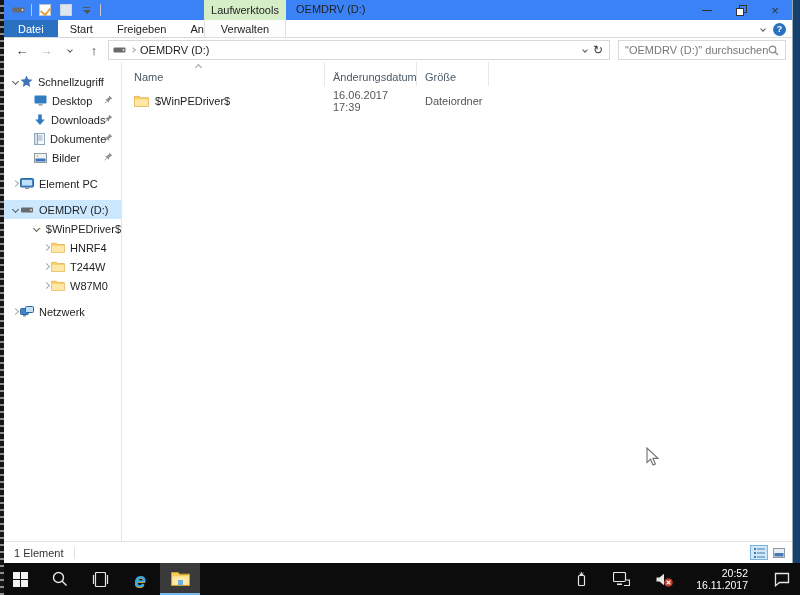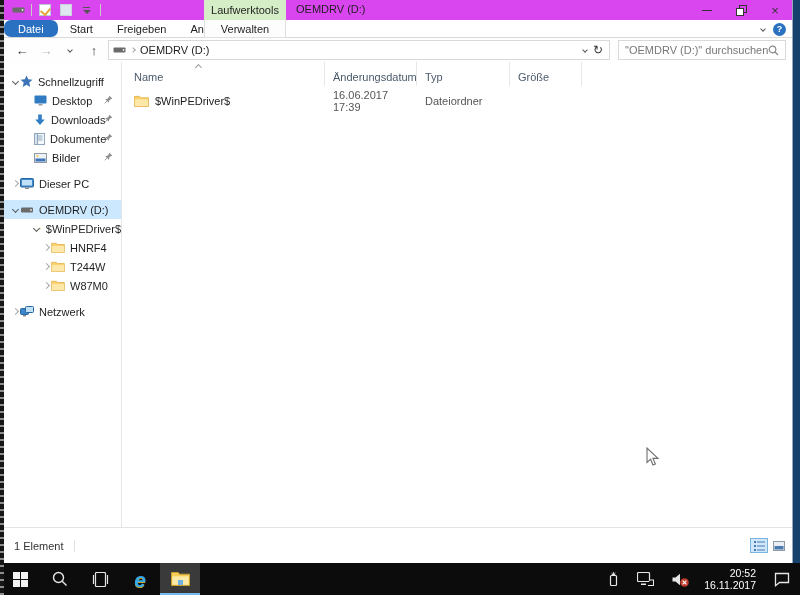--- a/index.html
+++ b/index.html
@@ -9,21 +9,21 @@
 
   
   .left-edge { position:absolute; left:0; top:0; width:4px; height:595px;
     background:repeating-linear-gradient(180deg,#161616 0 5px,#8d8d8d 5px 7px); z-index:50; }
 
   
   .window { position:absolute; left:4px; top:0; width:789px; height:563px;
             background:#fff; border-right:1px solid #9aa7b5; }
 
   
-  .titlebar { position:relative; height:20px; background:#d946ef; display:flex; align-items:center;text-decoration:underline; }
+  .titlebar { position:relative; height:20px; background:#3b82f6; display:flex; align-items:center;text-decoration:underline; }
   .qat { display:flex; align-items:center; gap:5px; padding-left:6px; }
   .qat-sep { width:1px; height:12px; background:#c9c9c9; }
   .qat-btn { display:flex; align-items:center; justify-content:center; width:16px; height:14px; }
   .check-icon { width:12px; height:12px; border:1px solid #b9c6d4; background:#fff; position:relative; }
   .check-icon::after { content:""; position:absolute; left:2px; top:1px; width:5px; height:7px;
     border-right:2px solid #e8a33d; border-bottom:2px solid #e8a33d; transform:rotate(40deg); }
   .ghost-icon { width:12px; height:12px; background:#dfe6ee; border:1px solid #c6d2de; }
   .caret-sm { width:8px; display:inline-block; }
   .caret-sm::before { content:""; display:block; width:7px; height:1px; background:#555; margin-bottom:2px; }
   .caret-sm::after { content:""; display:block; width:0; height:0; margin-left:0px;
@@ -31,21 +31,21 @@
   .tool-group { position:absolute; left:200px; top:0; width:82px; height:20px; background:#d6eec7;
     display:flex; align-items:center; justify-content:center; color:#1f1f1f; }
   .win-title { position:absolute; left:292px; top:3px; color:#1f1f1f; }
   .win-controls { position:absolute; right:0; top:0; display:flex; }
   .wc-btn { width:34px; height:20px; display:flex; align-items:center; justify-content:center; color:#333; }
   .min-line { width:10px; height:1px; background:#333; }
   .close-x { font-size:13px; line-height:1; }
 
   
   .tabstrip { position:relative; height:18px; background:#fff; border-bottom:1px solid #d9d9d9; display:flex; align-items:stretch; }
-  .tab { padding:0 12px; display:flex; align-items:center; color:#222;border-radius:7px; }
+  .tab { padding:0 12px; display:flex; align-items:center; color:#222; }
   .tab-file { background:#2a71c2; color:#fff; padding:0 14px; }
   .tab-manage { position:absolute; left:200px; top:0; width:82px; height:18px;
     border:1px solid #e0e0e0; border-top:none; display:flex; align-items:center; justify-content:center; background:#fdfdfd; }
   .ribbon-extras { position:absolute; right:6px; top:0; height:18px; display:flex; align-items:center; gap:8px; }
   .help-circle { width:13px; height:13px; border-radius:50%; background:#2a71c2; color:#fff;
     display:flex; align-items:center; justify-content:center; font-size:9px; font-weight:bold; }
 
   
   .chev { display:inline-block; width:5px; height:5px; border-right:1px solid #5a5a5a; border-bottom:1px solid #5a5a5a; transform:rotate(45deg); }
   .chev.right { transform:rotate(-45deg); border-color:#a8a8a8; }
@@ -89,38 +89,38 @@
   .sort-caret { position:absolute; left:74px; top:3px; width:5px; height:5px;
     border-left:1px solid #9aa0a6; border-top:1px solid #9aa0a6; transform:rotate(45deg); }
   .file-row { display:flex; align-items:center; height:22px; margin-top:4px; }
   .fcell { padding-left:8px; }
   .f-name { width:203px; padding-left:12px; display:flex; align-items:center; gap:6px; color:#1c1c1c; }
   .f-date { width:92px; color:#555; }
   .f-type { width:93px; color:#555; }
   .f-size { width:72px; color:#555; }
 
   
-  .statusbar { position:absolute; left:0; right:0; bottom:0; height:36px; border-top:1px solid #e3e3e3;
+  .statusbar { position:absolute; left:0; right:0; bottom:0; height:22px; border-top:1px solid #e3e3e3;
     background:#fff; display:flex; align-items:center; }
   .status-count { padding:0 10px; color:#333; }
   .status-sep { width:1px; height:12px; background:#e0e0e0; }
   .view-btns { margin-left:auto; display:flex; gap:2px; padding-right:4px; }
   .vbtn { width:18px; height:15px; display:flex; align-items:center; justify-content:center; }
   .vbtn.active { background:#cfe8fb; border:1px solid #7ab3dd; }
 
   
   .taskbar { position:absolute; left:0; bottom:0; width:800px; height:32px; background:#0c0c0c;
     display:flex; align-items:stretch; z-index:40; }
   .tb-btn { width:40px; display:flex; align-items:center; justify-content:center; }
   .tb-btn.active-app { background:#3a3a3a; border-bottom:2px solid #76b9ed; }
   .winlogo { width:15px; height:15px; display:grid; grid-template-columns:7px 7px; grid-template-rows:7px 7px; gap:1px; }
   .winlogo span { background:#f2f2f2; }
   .ie-e { color:#35a7e8; font-size:21px; font-style:italic; font-weight:bold; line-height:1;
     text-shadow:0 1px 0 #c9a227; }
-  .tray { margin-left:auto; display:flex; align-items:center; gap:18px; padding-right:10px; color:#fff; }
+  .tray { margin-left:auto; display:flex; align-items:center; gap:26px; padding-right:10px; color:#fff; }
   .clock { text-align:right; line-height:12px; font-size:10.5px; }
 
   .cursor { position:absolute; left:646px; top:447px; z-index:60; }
 </style>
 </head>
 <body>
 
 <div class="left-edge"></div>
 
 <div class="window">
@@ -272,21 +272,21 @@
 
       <div class="tree-row ind0">
         <span class="chev-cell">
             <span class="chev right"></span>
           </span>
         <svg class="i" width="14" height="12" viewBox="0 0 14 12">
             <rect x="0.5" y="0.5" width="13" height="8.5" rx="1" fill="#3e86cc" stroke="#2b66a0"></rect>
             <rect x="2" y="2" width="10" height="5.5" fill="#bfe0f7"></rect>
             <rect x="5" y="9.5" width="4" height="1.5" fill="#8f8f8f"></rect>
           </svg>
-        <span class="lbl">Dieser PC</span>
+        <span class="lbl">Element PC</span>
       </div>
 
       <div class="gap8"></div>
 
       <div class="tree-row ind0 selected">
         <span class="chev-cell">
             <span class="chev"></span>
           </span>
         <svg class="i" width="14" height="8" viewBox="0 0 13 8">
             <rect x="0.5" y="1.5" width="12" height="5" rx="1" fill="#6b6b6b"></rect>
@@ -351,21 +351,20 @@
             <rect x="3" y="9" width="3" height="1.5" fill="#8f8f8f"></rect>
           </svg>
         <span class="lbl">Netzwerk</span>
       </div>
     </div>
 
     <div class="listpane">
       <div class="list-header">
         <div class="hcell h-name">Name</div>
         <div class="hcell h-date">Änderungsdatum</div>
-        <div class="hcell h-type">Typ</div>
         <div class="hcell h-size">Größe</div>
         <span class="sort-caret"></span>
       </div>
 
       <div class="file-row">
         <div class="fcell f-name">
           <svg width="15" height="12" viewBox="0 0 16 13">
               <path d="M0.5 1.5 L6 1.5 L7.5 3 L15.5 3 L15.5 12.5 L0.5 12.5 Z" fill="#fbd06b" stroke="#dda83a" stroke-width="0.8"></path>
               <path d="M0.9 4.6 L15.1 4.6 L15.1 12.1 L0.9 12.1 Z" fill="#fde8a9"></path>
             </svg>

